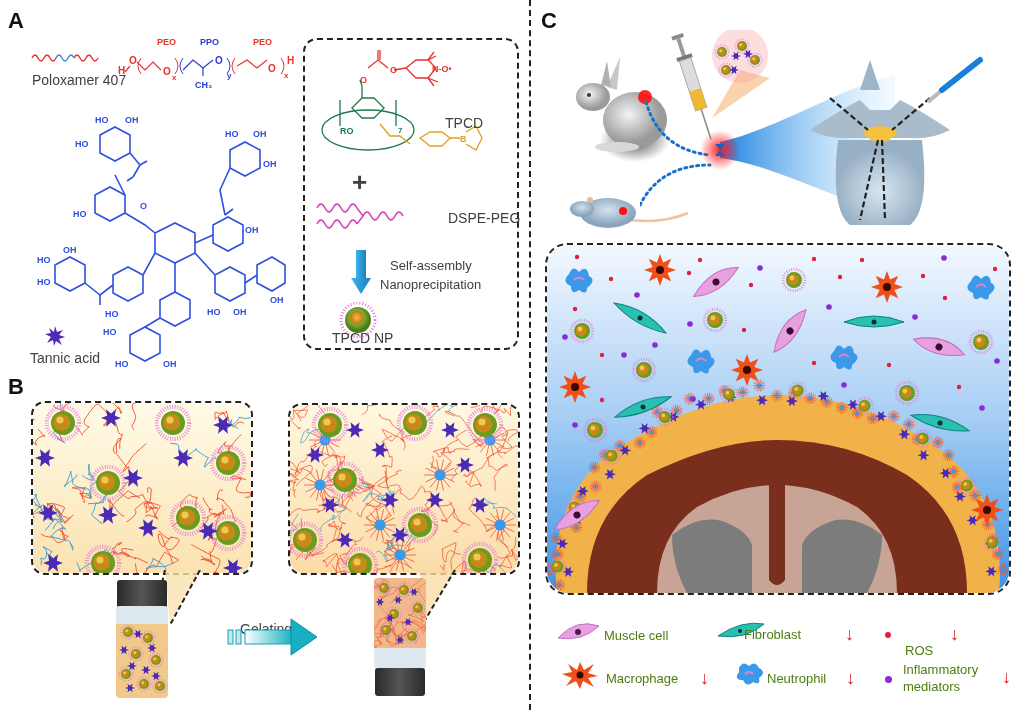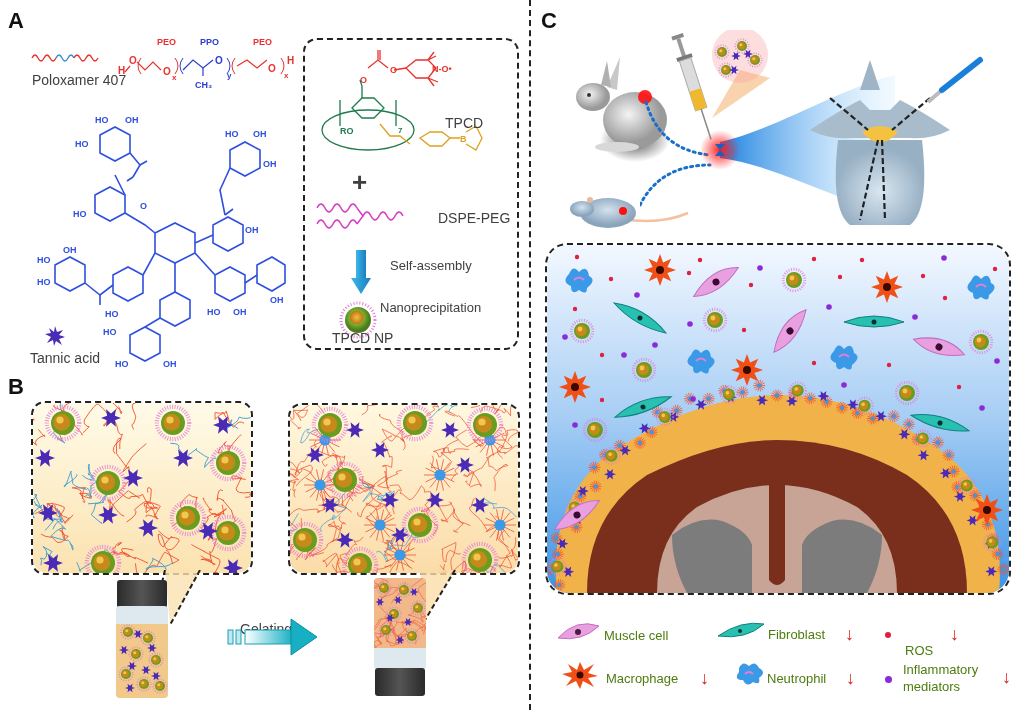--- a/index.html
+++ b/index.html
@@ -131,33 +131,33 @@
   <text x="150" y="104" font-size="9" fill="#e0a020" font-weight="bold">B</text>
 </svg>
 <div class="lbl" style="left:445px;top:115px;font-size:14px;">TPCD</div>
 <div class="lbl" style="left:352px;top:167px;font-size:26px;font-weight:bold;">+</div>
 <svg class="abs" style="left:315px;top:200px;" width="100" height="34">
   <path d="M2 8 q4 -8 8 0 t8 0 t8 0 t8 0 t8 0" stroke="#d63fc0" fill="none" stroke-width="1.5"></path>
   <path d="M2 24 q4 -8 8 0 t8 0 t8 0 t8 0 t8 0" stroke="#d63fc0" fill="none" stroke-width="1.5"></path>
   <path d="M42 8 L48 16 L42 24" stroke="#d63fc0" fill="none" stroke-width="1.5"></path>
   <path d="M48 16 q4 -8 8 0 t8 0 t8 0 t8 0 t8 0" stroke="#d63fc0" fill="none" stroke-width="1.5"></path>
 </svg>
-<div class="lbl" style="left:438px;top:210px;font-size:14px;">DSPE-PEG</div>
+<div class="lbl" style="left:448px;top:210px;font-size:14px;">DSPE-PEG</div>
 <svg class="abs" style="left:350px;top:248px;" width="22" height="48">
   <defs>
       <linearGradient id="ga" x1="0" x2="1">
         <stop offset="0" stop-color="#3fb6e8"></stop>
         <stop offset="1" stop-color="#1a7fc0"></stop>
       </linearGradient>
     </defs>
   <rect x="6" y="2" width="10" height="30" fill="url(#ga)"></rect>
   <polygon points="1,30 21,30 11,46" fill="url(#ga)"></polygon>
 </svg>
 <div class="lbl" style="left:390px;top:258px;font-size:13px;">Self-assembly</div>
-<div class="lbl" style="left:380px;top:277px;font-size:13px;margin-top:23px;">Nanoprecipitation</div>
+<div class="lbl" style="left:380px;top:277px;font-size:13px;">Nanoprecipitation</div>
 <svg class="abs" style="left:334px;top:300px;" width="48" height="40">
   <defs>
       <radialGradient id="np" cx="0.45" cy="0.4">
         <stop offset="0" stop-color="#f0c040"></stop>
         <stop offset="0.5" stop-color="#c07818"></stop>
         <stop offset="0.55" stop-color="#7cb030"></stop>
         <stop offset="1" stop-color="#4c7a1c"></stop>
       </radialGradient>
     </defs>
   <circle cx="24" cy="20" r="17" fill="none" stroke="#e27ad6" stroke-width="3" stroke-dasharray="1 2"></circle>
@@ -1709,21 +1709,21 @@
     </svg>
 </div>
 <div class="legend-text" style="left:604px;top:628px;">Muscle cell</div>
 
 <div class="abs" style="left:716px;top:622px;">
   <svg width="50" height="20">
       <path d="M2 14 Q25 -2 48 2 Q30 18 2 14 Z" fill="#28c0b0" stroke="#108080"></path>
       <circle cx="24" cy="9" r="2" fill="#083030"></circle>
     </svg>
 </div>
-<div class="legend-text" style="left:768px;top:627px;">Fibroblast</div>
+<div class="legend-text" style="left:744px;top:627px;">Fibroblast</div>
 <div class="arrow-down" style="left:845px;top:625px;">↓</div>
 
 <div class="abs" style="left:885px;top:632px;width:6px;height:6px;border-radius:50%;background:#e02040;"></div>
 <div class="legend-text" style="left:905px;top:627px;margin-top:16px;">ROS</div>
 <div class="arrow-down" style="left:950px;top:625px;">↓</div>
 
 <div class="abs" style="left:560px;top:660px;">
   <svg width="40" height="30">
       <polygon points="20,2 24,10 34,4 28,13 38,16 28,18 34,27 23,21 20,29 16,21 6,26 12,18 2,14 12,12 8,4 17,10" fill="#f05018"></polygon>
       <circle cx="20" cy="15" r="3.5" fill="#3a0a00"></circle>

